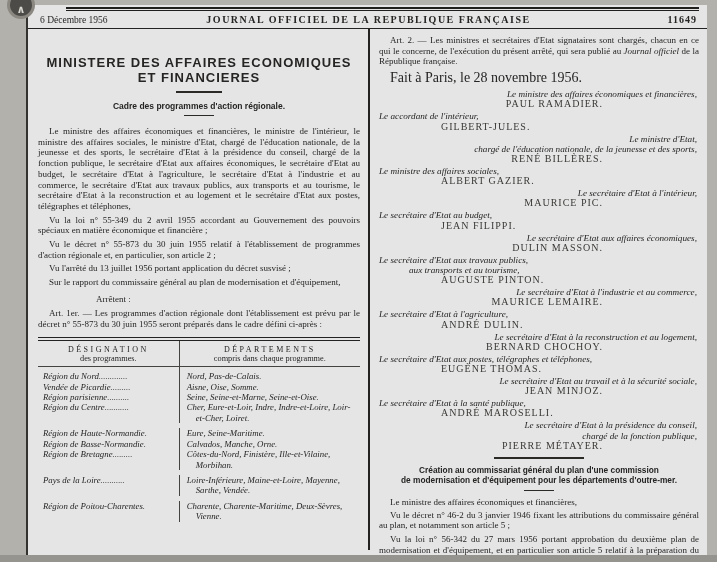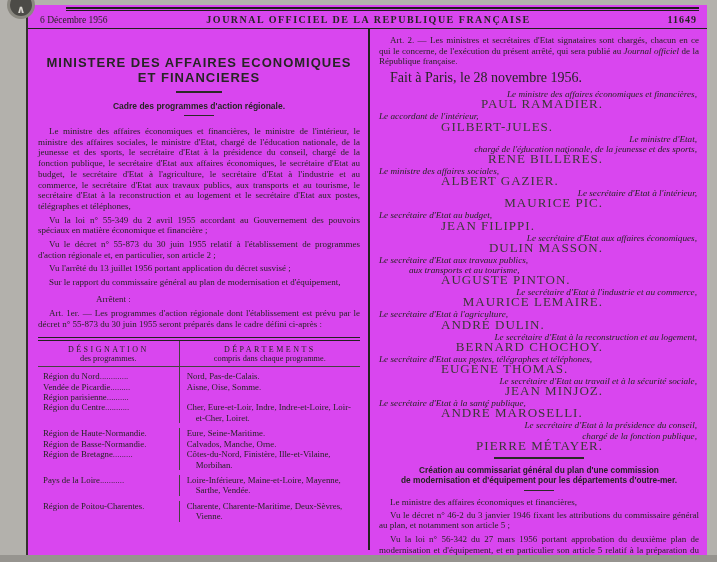--- a/index.html
+++ b/index.html
@@ -5,21 +5,21 @@
   * { margin:0; padding:0; box-sizing:border-box; }
   html,body { width:717px; height:562px; overflow:hidden; }
   body { background:#b3b1ac; font-family:"Liberation Serif", serif; color:#262524; position:relative; }
 
   .bottom-strip { position:absolute; left:0; bottom:0; width:717px; height:7px; background:#96948f; }
 
   .corner-btn { position:absolute; left:7px; top:-9px; width:28px; height:28px; border-radius:50%;
     background:#4c4b47; border:3px solid #8a8880; color:#d8d6cf; z-index:5;
     display:flex; align-items:flex-end; justify-content:center; font:bold 11px "DejaVu Sans", sans-serif; }
 
-  .page { position:absolute; left:26px; top:5px; width:681px; height:551px; background:#d946ef;
+  .page { position:absolute; left:26px; top:5px; width:681px; height:551px; background:#e5e5e5;
     border-left:2px solid #34322e; overflow:hidden; }
 
   .top-rule { height:4px; margin:2px 8px 0 38px; border-top:2px solid #1f1e1c; border-bottom:1px solid #1f1e1c; }
 
   .masthead { display:flex; align-items:baseline; justify-content:space-between; padding:3px 10px 2px 12px; }
   .mast-date { font-size:9.5px; width:150px; }
   .mast-title { font-weight:bold; font-size:10px; letter-spacing:1.5px; text-align:center; flex:1; }
   .mast-num { font-weight:bold; font-size:10px; width:150px; text-align:right; letter-spacing:1px; }
   .mast-rule { border-top:1.5px solid #232220; margin:1px 0 0 0; }
 
@@ -39,33 +39,33 @@
   .arretent { font-size:9px; margin:6px 0 4px 58px; }
 
   .rtable { margin-top:8px; border-top:4px double #232220; font-size:8.8px; }
   .thead { display:flex; border-bottom:1px solid #454340; }
   .thead .hcell { padding:4px 2px 3px; text-align:center; }
   .h1 { letter-spacing:2.5px; font-size:8px; }
   .h2 { font-size:8.3px; }
   .tcol1 { width:44%; border-right:1px solid #454340; }
   .tcol2 { width:56%; }
   .tbody { display:block; }
-  .trow { display:flex; }
+  .trow { display:flex;font-style:italic; }
   .trow-gap { margin-top:5px; }
   .tcell { line-height:10.4px; }
   .tcell-des { width:44%; border-right:1px solid #454340; padding:0 2px 0 5px; }
   .tcell-dep { width:56%; padding:0 2px 0 16px; text-indent:-9px; }
   .tbody-top { height:4px; border-right:1px solid #454340; width:44%; }
 
   .art2 { margin-top:2px; }
   .dateline { font-size:14px; text-indent:11px; margin:3px 0 2px; }
 
   .sig { margin-top:3px; }
   .sig-t { font-style:italic; font-size:9.2px; line-height:10.2px; }
-  .sig-n { font-size:13px; letter-spacing:1px; line-height:9px; color:#3a3936; }
+  .sig-n { font-size:10px; letter-spacing:1px; line-height:9px; color:#3a3936; }
   .sig-left .sig-t2 { padding-left:30px; }
   .sig-left .sig-n { padding-left:62px; }
   .sig-right .sig-t { text-align:right; padding-right:2px; }
   .sig-right .sig-n { text-align:right; padding-right:96px; }
 
   .sig-divider { width:90px; border-top:2px solid #2b2a27; margin:7px auto 6px; }
 
   .sec2-head { text-align:center; font-family:"Liberation Sans", sans-serif; font-weight:bold;
     font-size:8.3px; line-height:10.5px; }
   .sec2-intro { font-size:9px; text-indent:11px; margin-top:5px; }
@@ -131,20 +131,21 @@
               <div class="tcell tcell-dep">Nord, Pas-de-Calais.</div>
             </div>
 
             <div class="trow">
               <div class="tcell tcell-des">Vendée de Picardie.........</div>
               <div class="tcell tcell-dep">Aisne, Oise, Somme.</div>
             </div>
 
             <div class="trow">
               <div class="tcell tcell-des">Région parisienne..........</div>
+              <div class="tcell tcell-dep">Seine, Seine-et-Marne, Seine-et-Oise.</div>
             </div>
 
             <div class="trow">
               <div class="tcell tcell-des">Région du Centre...........</div>
               <div class="tcell tcell-dep">Cher, Eure-et-Loir, Indre, Indre-et-Loire, Loir-et-Cher, Loiret.</div>
             </div>
 
             <div class="trow trow-gap">
               <div class="tcell tcell-des">Région de Haute-Normandie.</div>
               <div class="tcell tcell-dep">Eure, Seine-Maritime.</div>

